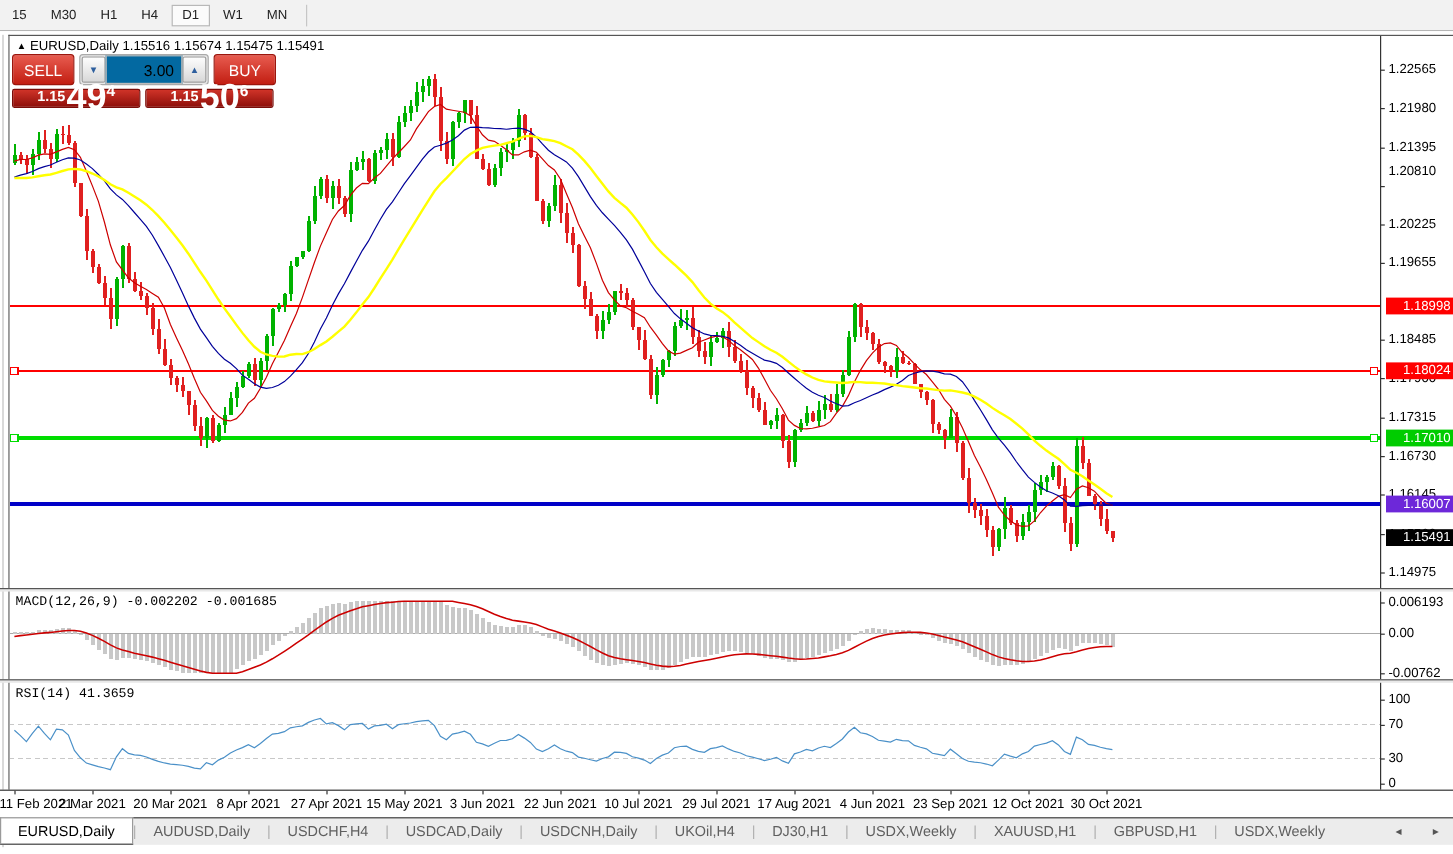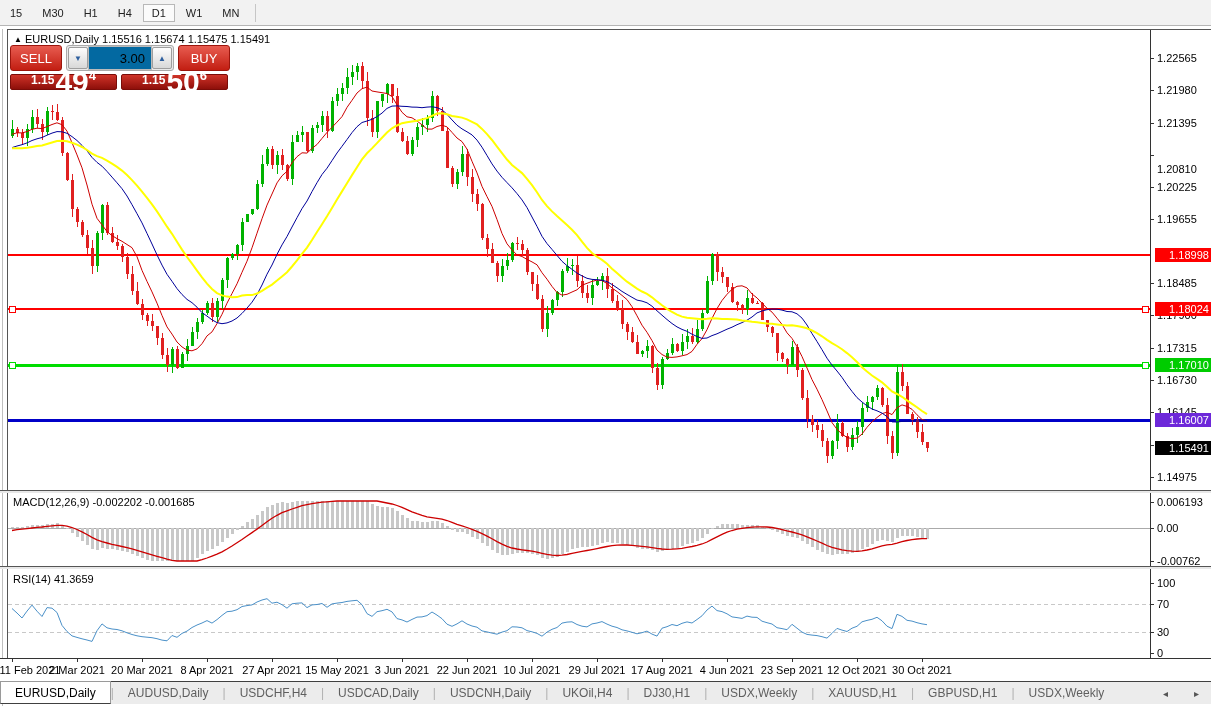--- a/index.html
+++ b/index.html
@@ -46,21 +46,21 @@
   .q-sup{font-size:13px;font-weight:bold;margin-bottom:12px;}
 
   
   .axis-col{position:absolute;left:1150px;top:4px;width:61px;height:654px;z-index:4;}
   .tick{position:absolute;left:7px;font-size:11px;color:#000;transform:translateY(-50%);white-space:nowrap;}
   .tick-mark{position:absolute;left:0;width:4px;height:1px;background:#333;}
   .px-label{position:absolute;left:5px;width:68px;height:14px;font-size:11px;color:#fff;
             display:flex;align-items:center;justify-content:center;transform:translateY(-50%);z-index:5;text-align:center;}
 
   
-  .ind-label{position:absolute;font-size:11px;color:#000;z-index:4;}
+  .ind-label{position:absolute;font-size:11px;color:#000;z-index:4;font-family:Liberation Mono, monospace;}
 
   
   .splitter{position:absolute;left:0;width:1211px;height:3px;background:#e8e8e8;border-top:1px solid #555;box-sizing:border-box;}
 
   
   .date-axis{position:absolute;left:0;top:632px;width:1211px;height:22px;background:#fff;border-top:1px solid #333;}
   .date-label{position:absolute;top:5px;font-size:11px;color:#000;transform:translateX(-50%);white-space:nowrap;}
   .date-tick{position:absolute;top:0;width:1px;height:3px;background:#333;}
 
   
@@ -713,21 +713,21 @@
     <div class="ind-label" style="left:13px;top:547px;">RSI(14) 41.3659</div>
 
     <div class="axis-col" id="axis-col">
         <div class="tick-mark" style="top: 28px;"></div>
         <div class="tick" style="top: 28px;">1.22565</div>
         <div class="tick-mark" style="top: 60.2861px;"></div>
         <div class="tick" style="top: 60.2861px;">1.21980</div>
         <div class="tick-mark" style="top: 92.5723px;"></div>
         <div class="tick" style="top: 92.5723px;">1.21395</div>
         <div class="tick-mark" style="top: 124.858px;"></div>
-        <div class="tick" style="top: 139px;">1.20810</div>
+        <div class="tick" style="top: 113px;">1.20810</div>
         <div class="tick-mark" style="top: 157.145px;"></div>
         <div class="tick" style="top: 157.145px;">1.20225</div>
         <div class="tick-mark" style="top: 188.603px;"></div>
         <div class="tick" style="top: 188.603px;">1.19655</div>
         <div class="tick-mark" style="top: 253.175px;"></div>
         <div class="tick" style="top: 253.175px;">1.18485</div>
         <div class="tick-mark" style="top: 285.461px;"></div>
         <div class="tick" style="top: 285.461px;">1.17900</div>
         <div class="tick-mark" style="top: 317.747px;"></div>
         <div class="tick" style="top: 317.747px;">1.17315</div>

